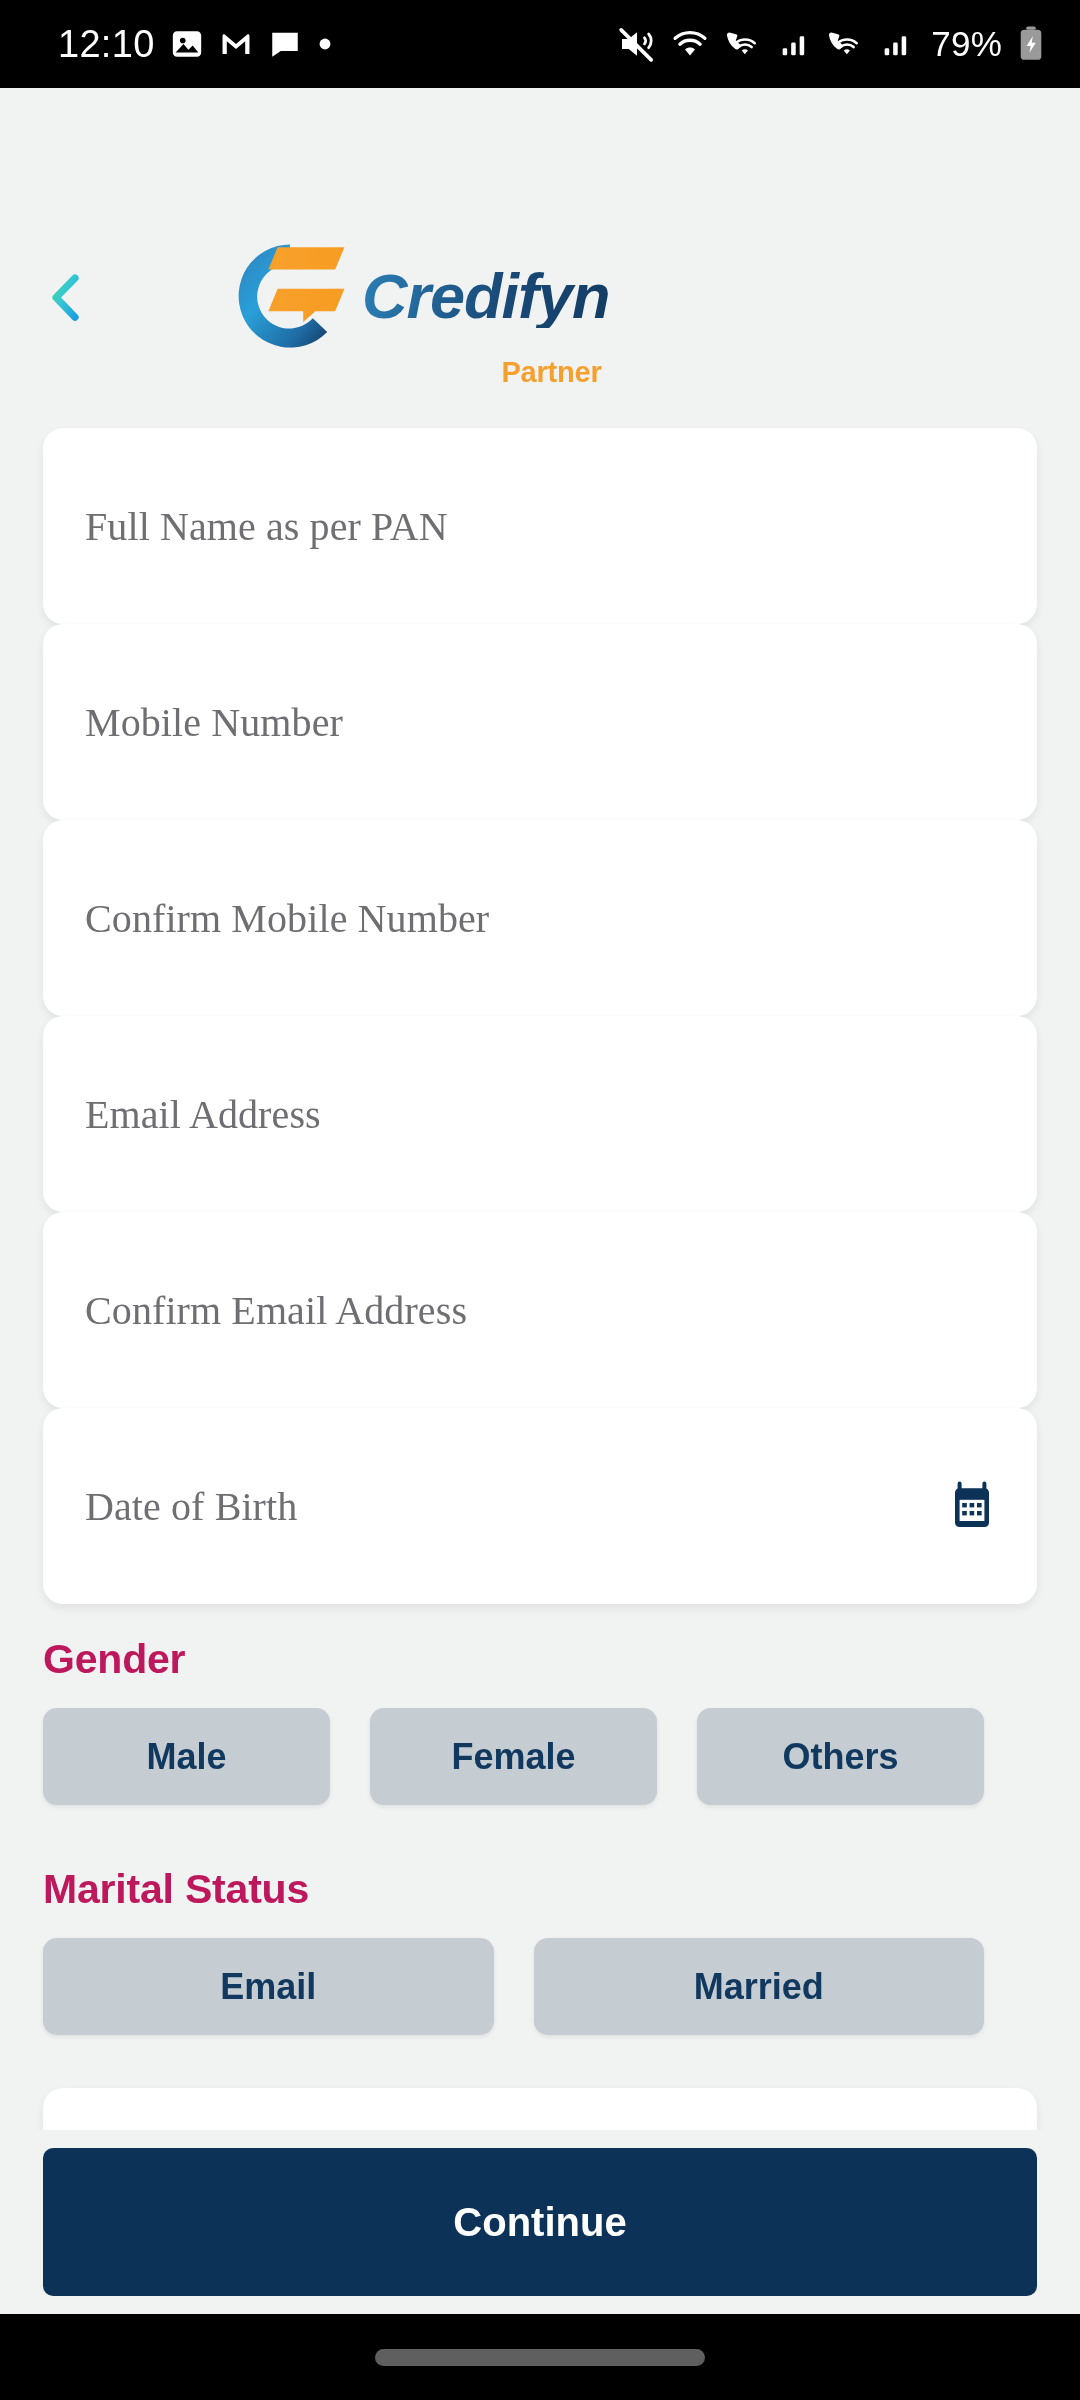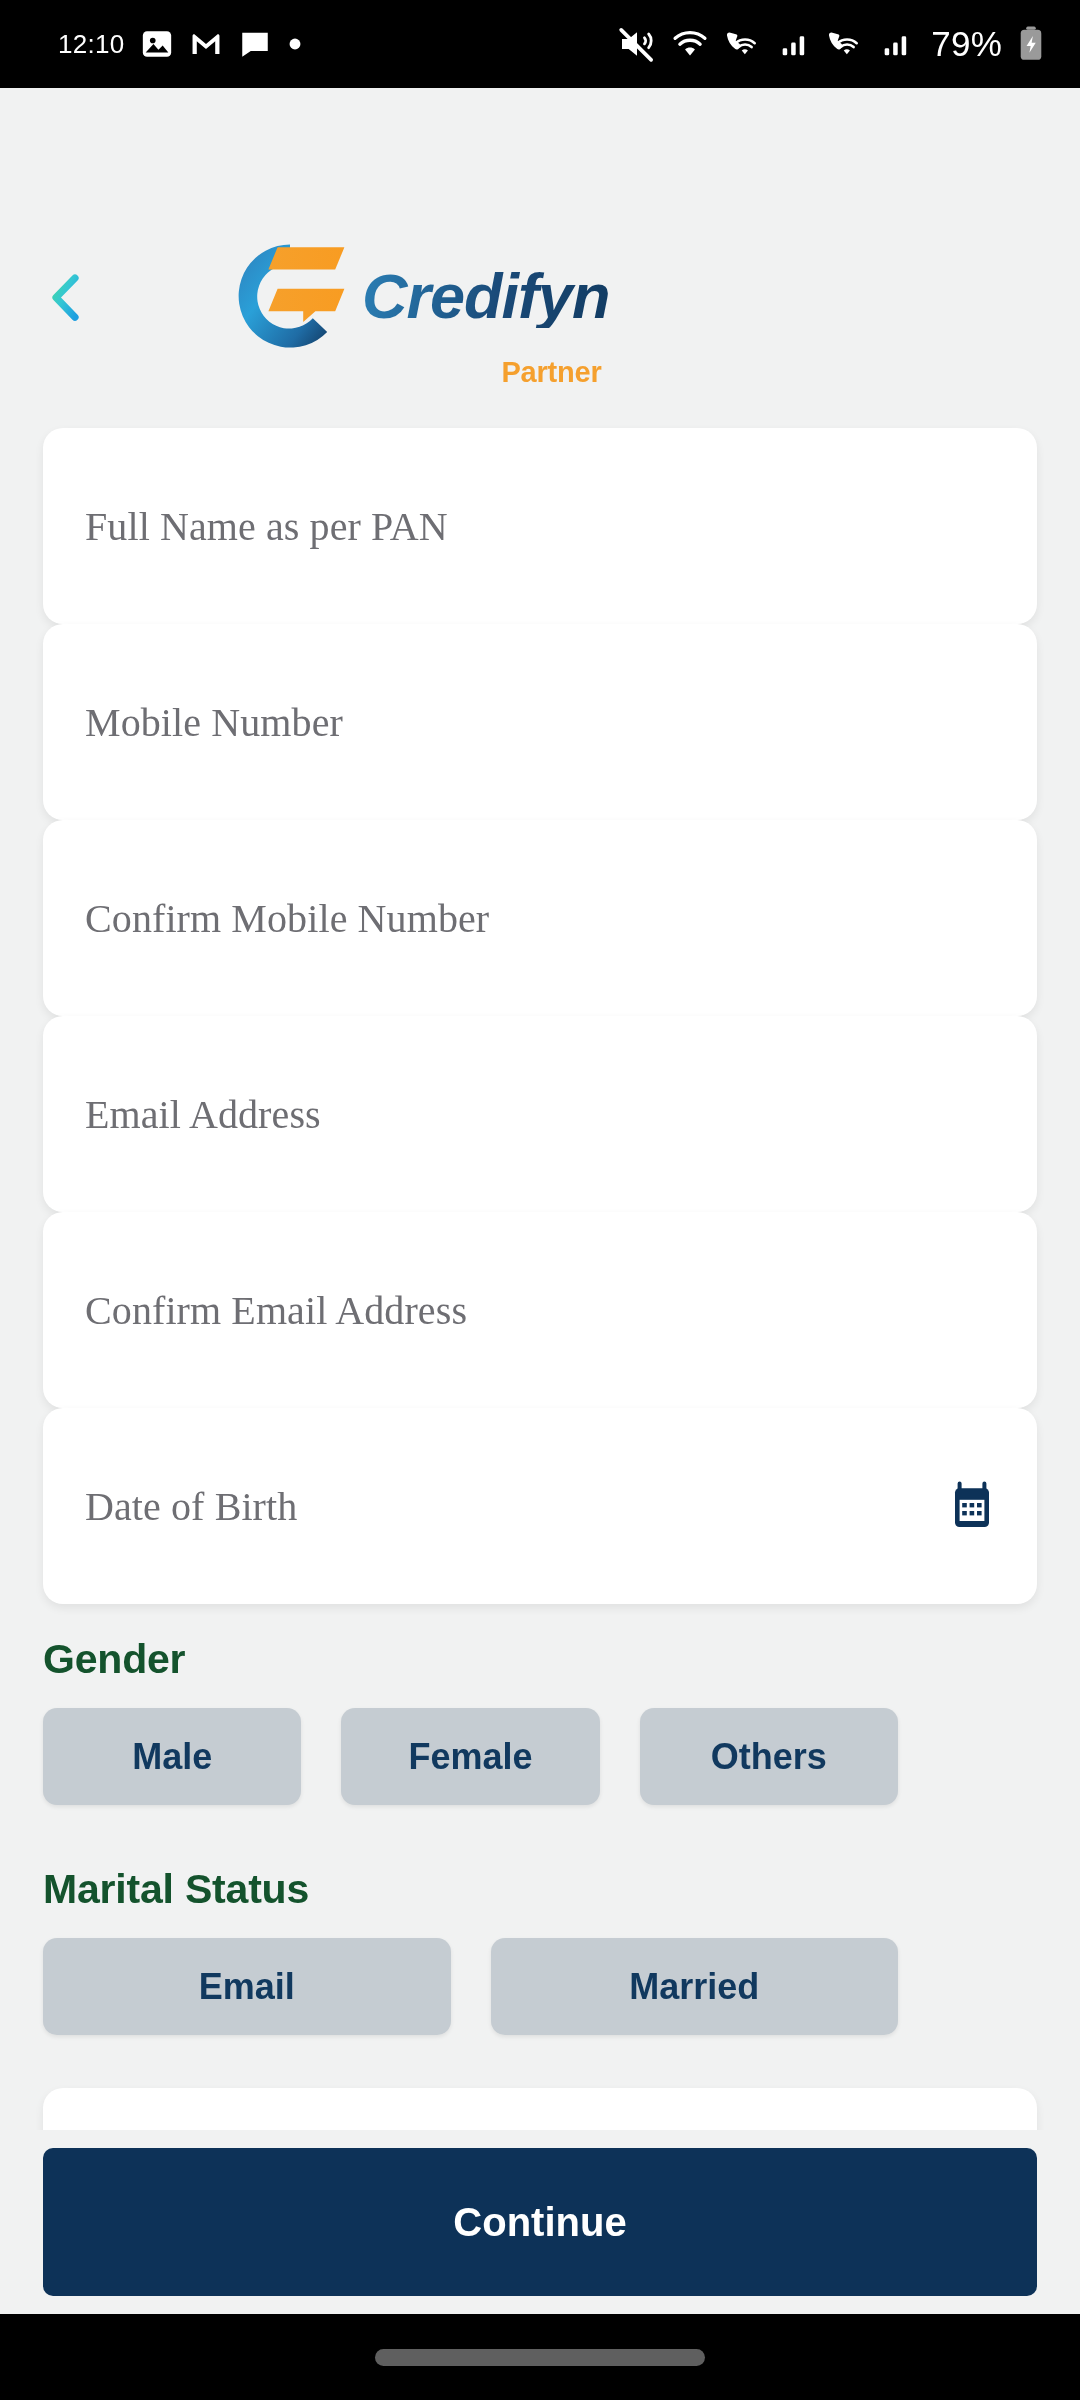--- a/index.html
+++ b/index.html
@@ -12,21 +12,21 @@
   #screen { position:relative; width:1080px; height:2400px; background:#f1f2f2; }
 
   
   .statusbar{
     position:absolute; top:0; left:0; width:1080px; height:88px;
     background:#000; color:#fff;
     display:flex; align-items:center; justify-content:space-between;
     padding:0 34px 0 58px;
   }
   .sb-left{ display:flex; align-items:center; gap:15px; }
-  .sb-clock{ font-size:26px; letter-spacing:.3px; font-family:"Liberation Sans", sans-serif; }
+  .sb-clock{ font-size:38px; letter-spacing:.3px; font-family:"Liberation Sans", sans-serif; }
   .sb-right{ display:flex; align-items:center; gap:14px; }
   .sb-ico{ display:block; }
   .sb-batt-text{ font-size:35px; margin-left:4px; letter-spacing:.2px; }
 
   
   .header{ position:absolute; top:88px; left:0; width:1080px; height:200px; }
   .back-btn{
     position:absolute; left:48px; top:180px;
     width:92px; height:60px; display:flex; align-items:center;
   }
@@ -53,23 +53,23 @@
     position:absolute; left:43px; width:994px; height:196px;
     background:#fff; border-radius:20px;
     box-shadow:0 4px 10px rgba(0,0,0,.07);
     display:flex; align-items:center; padding:0 42px;font-family:Liberation Serif, serif;
   }
   .field-ph{ font-size:40px; color:#6e6e73; letter-spacing:.1px; }
   .cal-ico{ margin-left:auto; display:block; }
 
   .section-label{
     position:absolute; left:43px;
-    font-size:41px; font-weight:bold; color:#14532d; letter-spacing:-.2px;
-  }
-  .chip-row{ position:absolute; left:43px; width:855px; display:flex; gap:40px;align-items:flex-end; }
+    font-size:41px; font-weight:bold; color:#be185d; letter-spacing:-.2px;
+  }
+  .chip-row{ position:absolute; left:43px; width:941px; display:flex; gap:40px;align-items:flex-end; }
   .chip{
     flex:1; height:97px; background:#c5ccd2; border-radius:14px;
     display:flex; align-items:center; justify-content:center;
     font-size:36px; font-weight:bold; color:#11395f;
     box-shadow:0 2px 4px rgba(0,0,0,.08);
   }
 
   
   .cta-bar{
     position:absolute; left:0; bottom:86px; width:1080px; height:184px;

